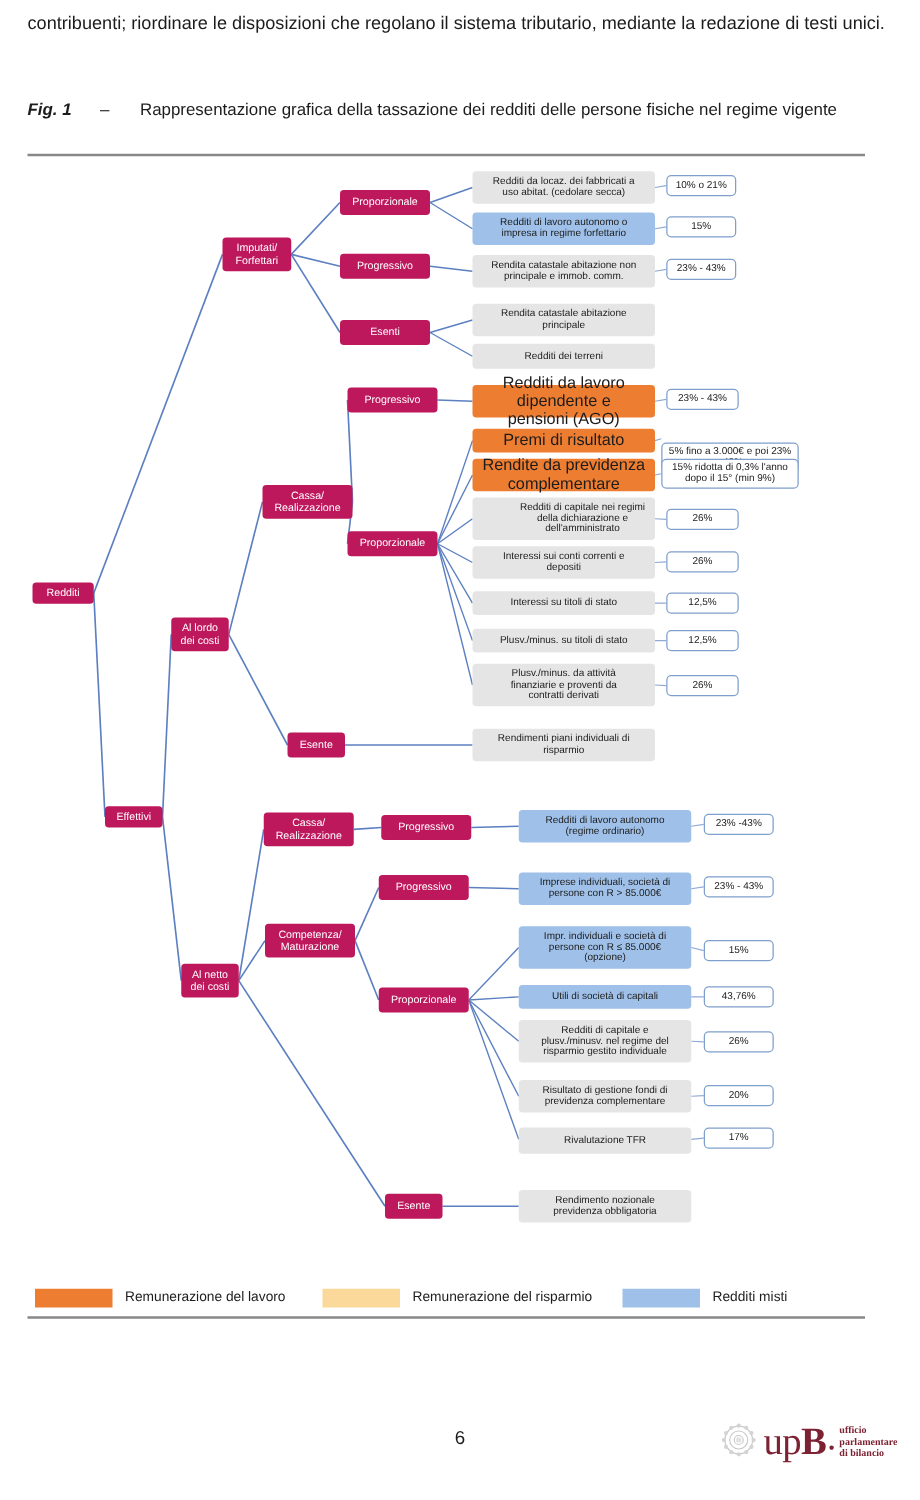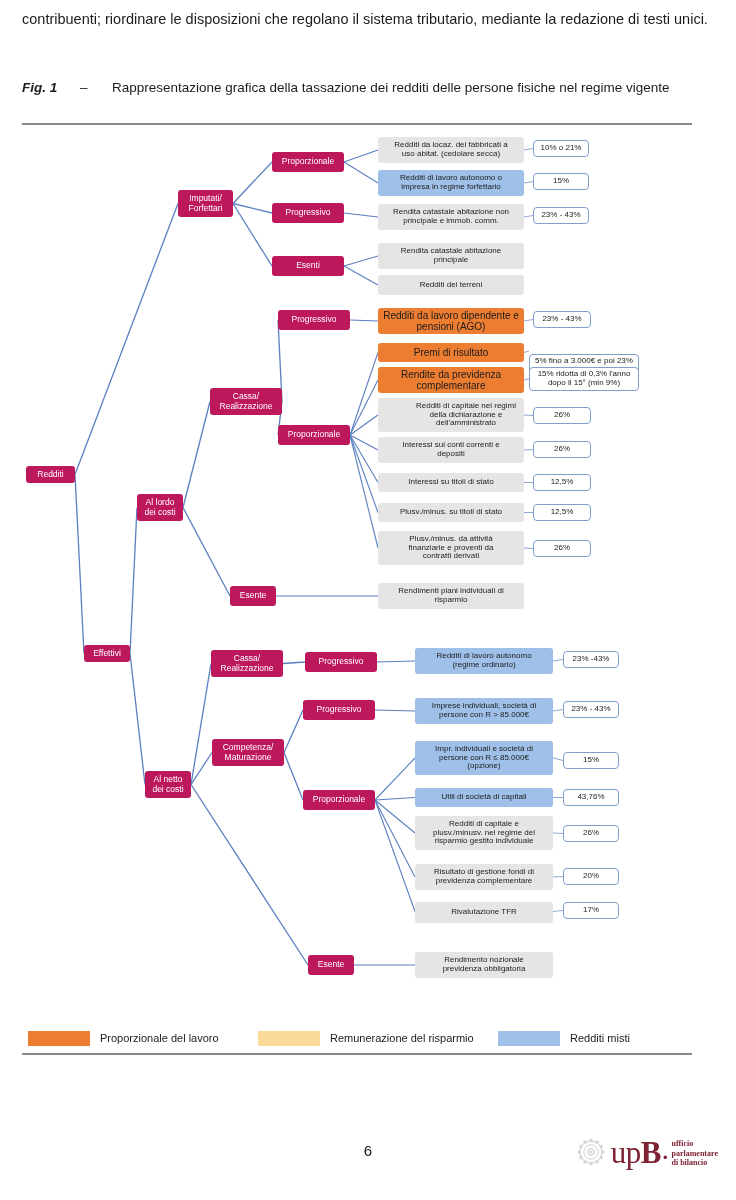--- a/index.html
+++ b/index.html
@@ -98,21 +98,21 @@
   
   .n-blue {
     background: #be185d;
     color: #ffffff;
     font-size: 8.5px;
   }
   
   .n-orange {
     background: #ed7d31;
     color: #1c1c1c;
-    font-size: 10px;
+    font-size: 13px;
   }
   
   .n-yellow {
     background: #e5e5e5;
     color: #1c1c1c;
     font-size: 8px;
   }
   
   .n-lblue {
     background: #9fc0e8;
@@ -356,21 +356,21 @@
       <div class="node n-yellow" style="left: 415px; top: 902px; width: 138px; height: 21px;">Rivalutazione TFR</div>
       <div class="node n-rate" style="left: 563px; top: 902px; width: 56px; height: 17px;">17%</div>
       <div class="node n-yellow" style="left: 415px; top: 952px; width: 138px; height: 26px;">Rendimento nozionale
 previdenza obbligatoria</div>
     </div>
 </div>
 
 <div id="legend">
     <div class="legend-entry" style="left: 0px;">
       <span class="legend-swatch" style="background: rgb(237, 125, 49);"></span>
-      <span class="legend-label">Proporzionale del lavoro</span>
+      <span class="legend-label">Remunerazione del lavoro</span>
     </div>
     <div class="legend-entry" style="left: 230px;">
       <span class="legend-swatch" style="background: rgb(251, 217, 154);"></span>
       <span class="legend-label">Remunerazione del risparmio</span>
     </div>
     <div class="legend-entry" style="left: 470px;">
       <span class="legend-swatch" style="background: rgb(159, 192, 232);"></span>
       <span class="legend-label">Redditi misti</span>
     </div>
   </div>

